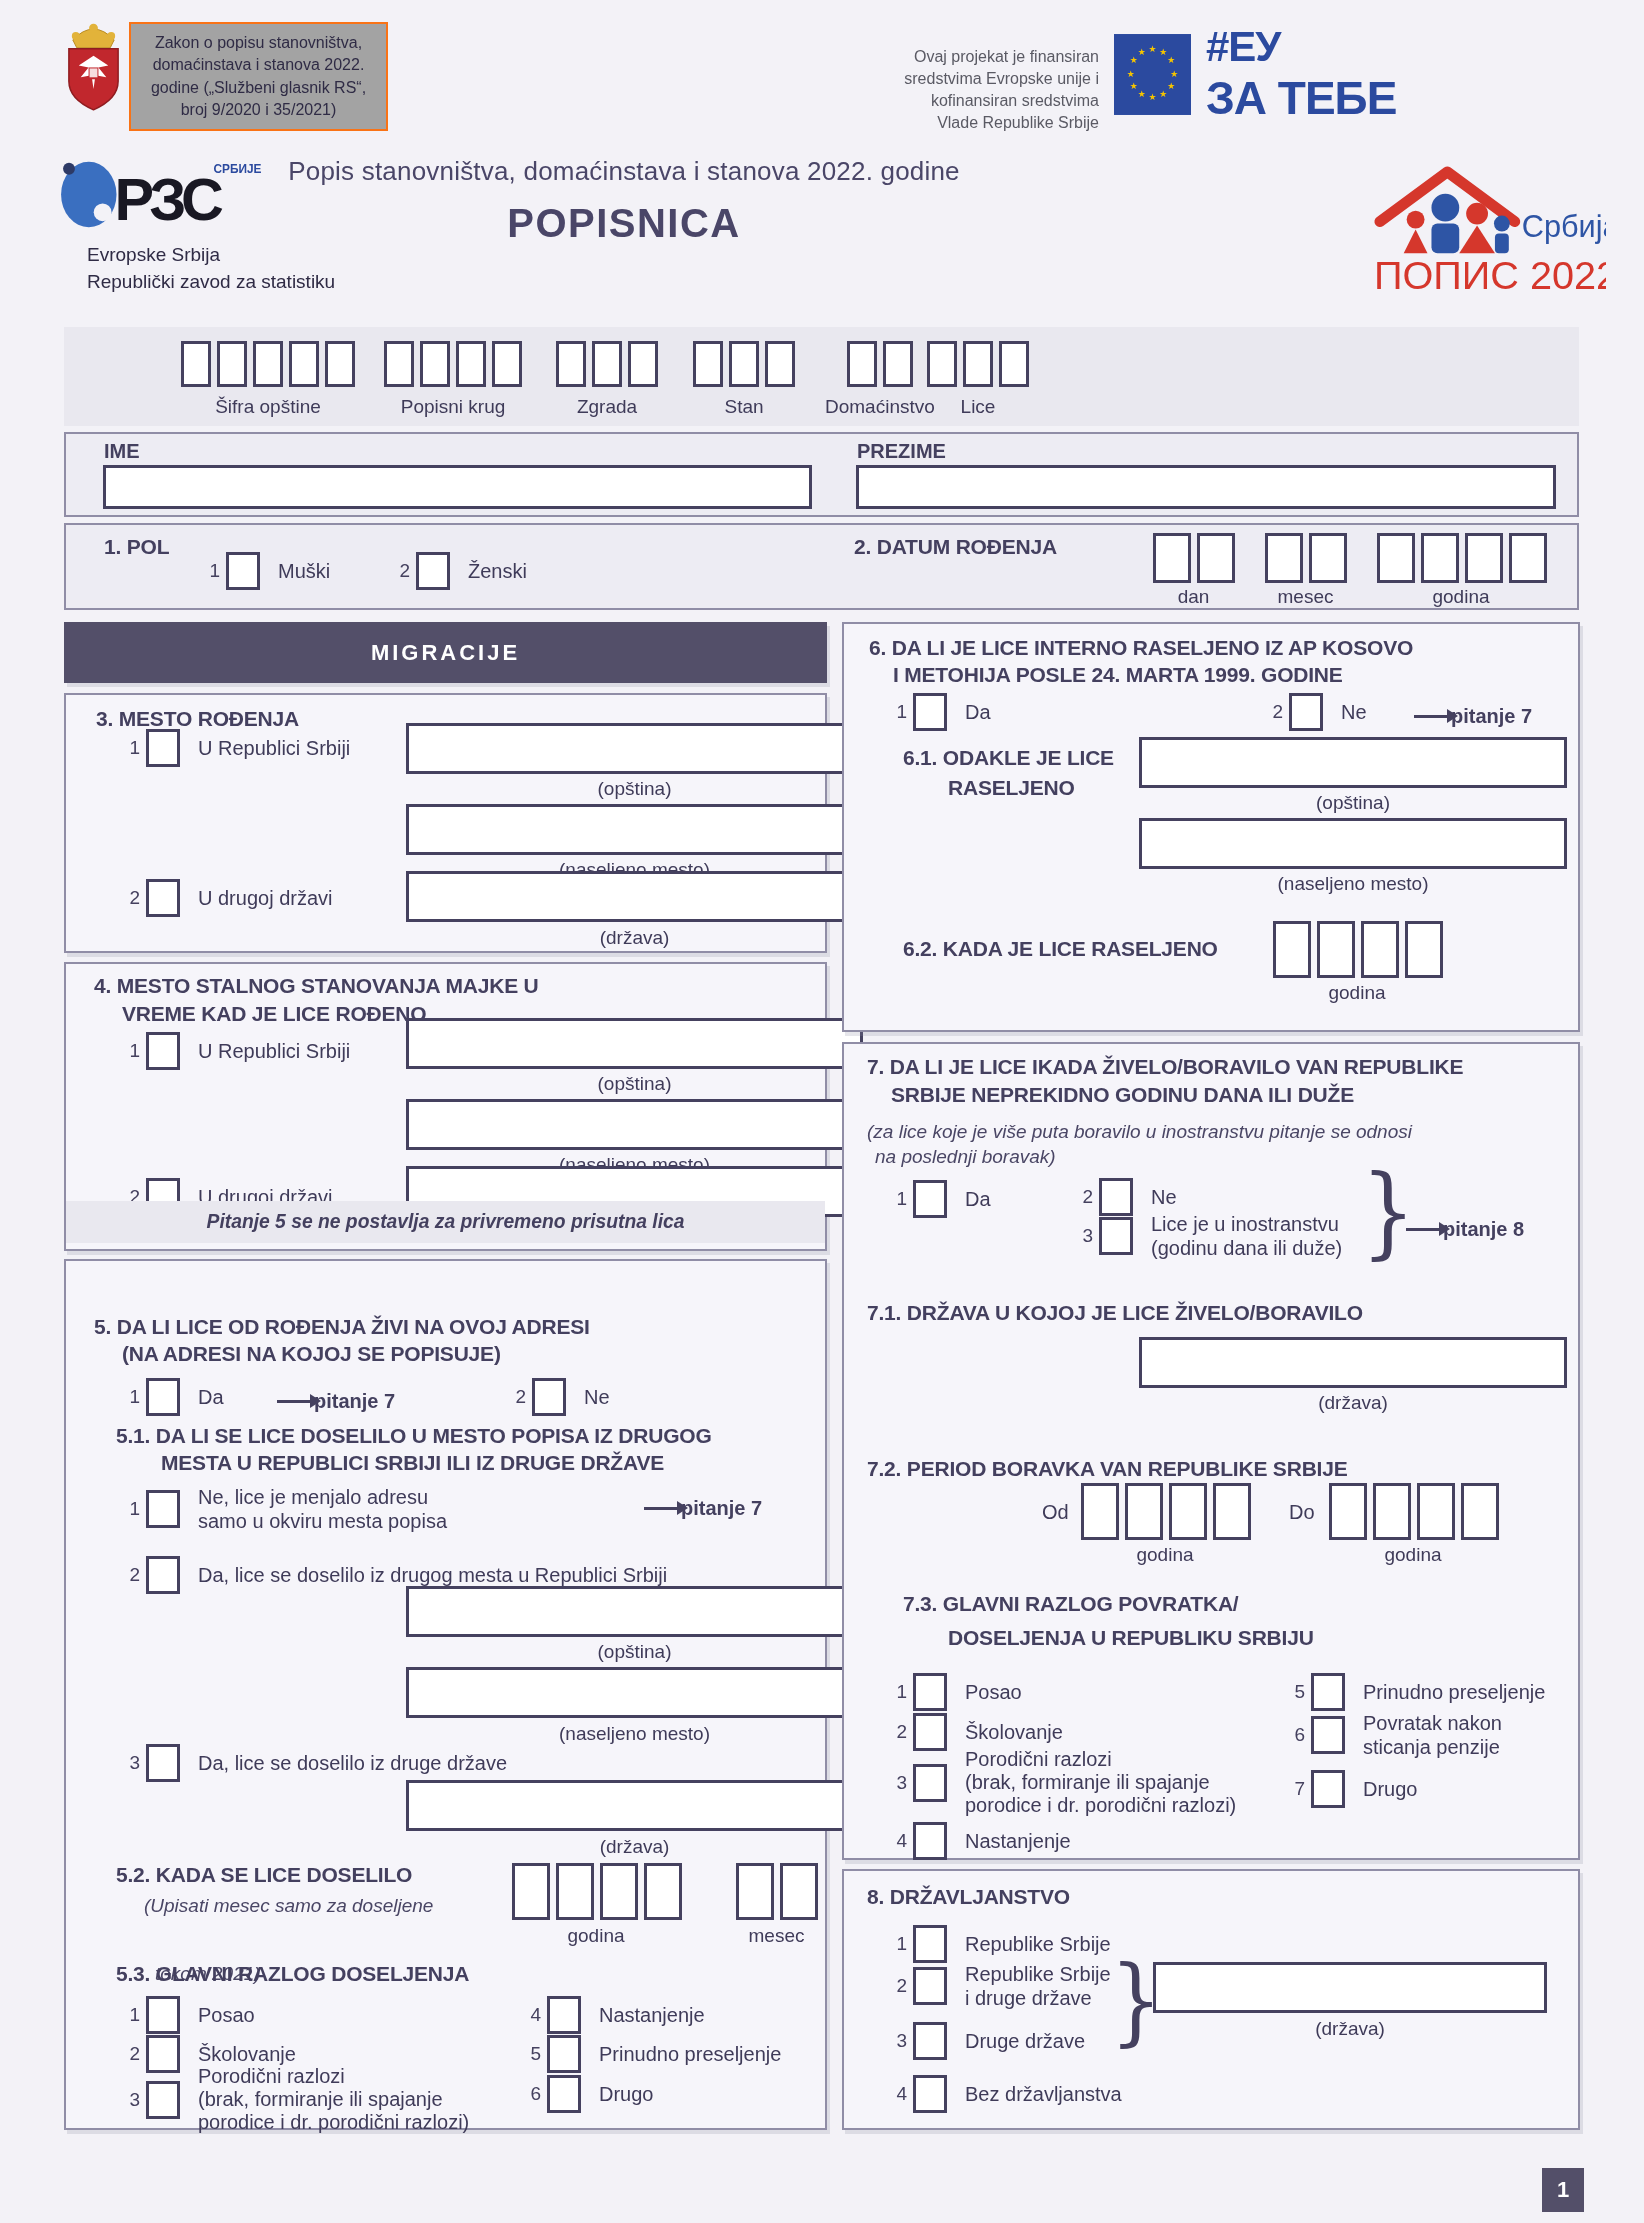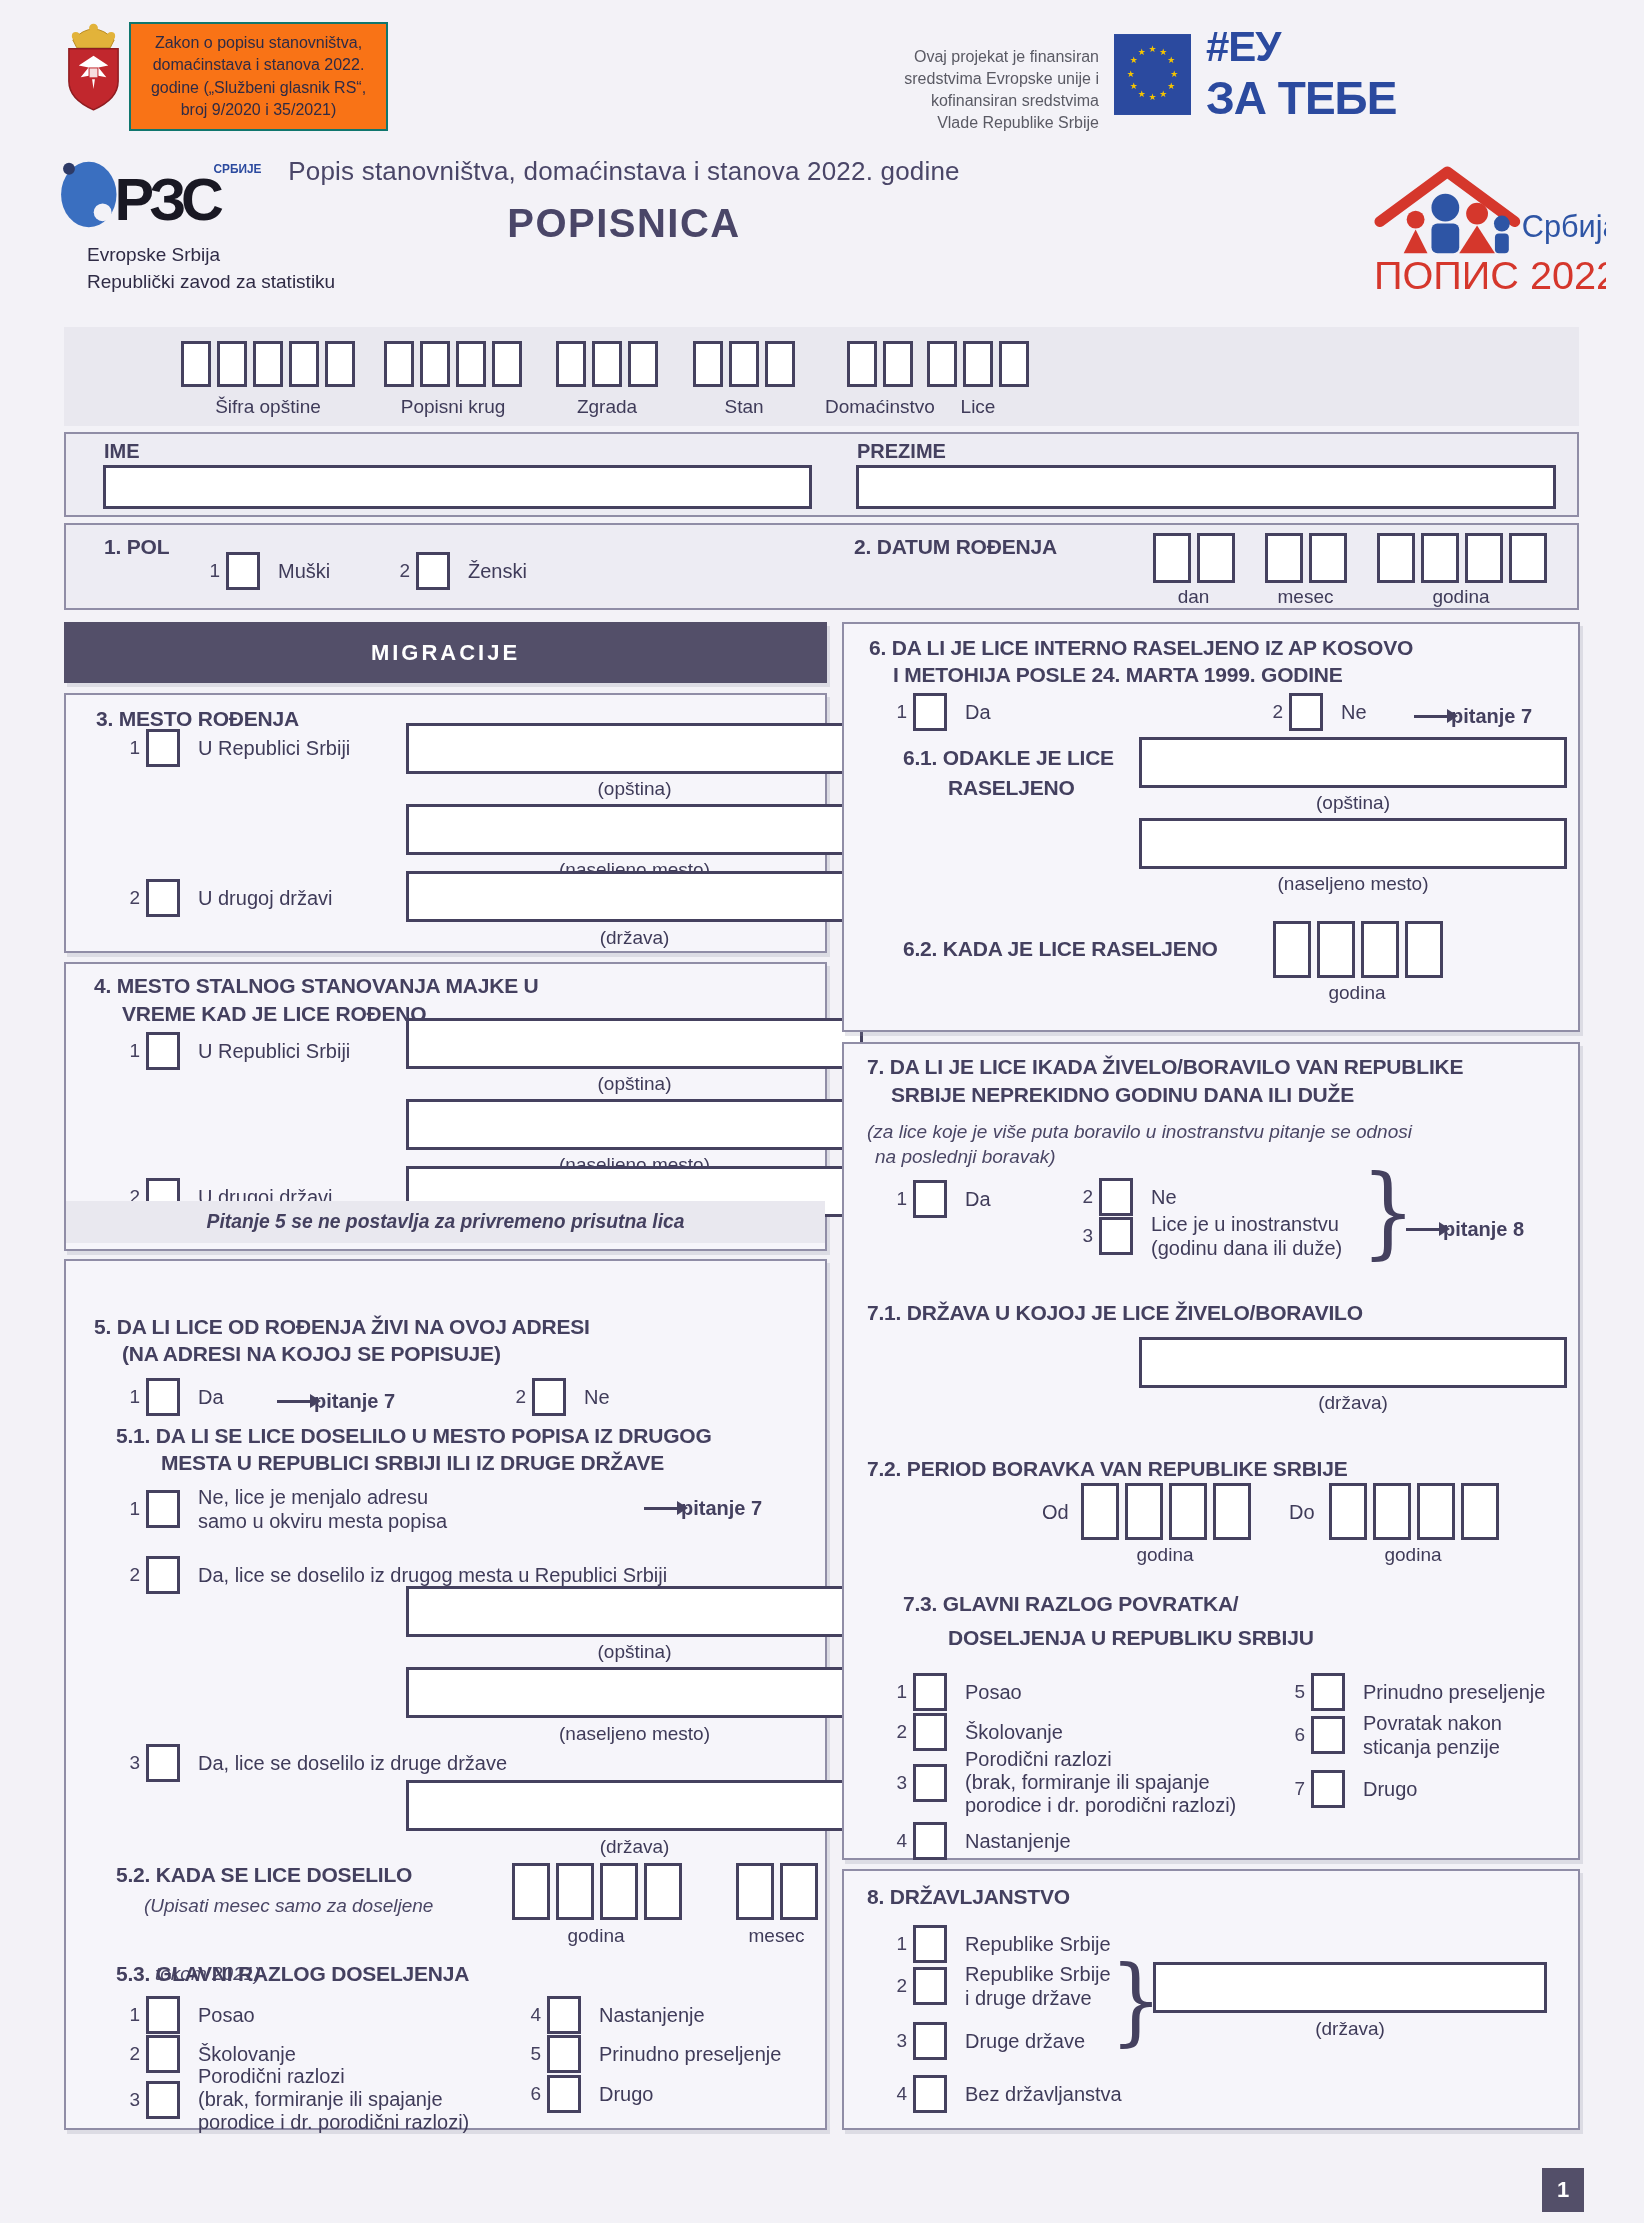--- a/index.html
+++ b/index.html
@@ -1,20 +1,20 @@
 <!DOCTYPE html>
 <html><head>
 <meta charset="utf-8">
 <style>
   html,body{margin:0;padding:0;background:#e8e8ec}
   .page{position:relative;width:1644px;height:2224px;background:#f3f2f7;
         font-family:"Liberation Sans",sans-serif;color:#3f3b59;overflow:hidden}
   .abs{position:absolute}
   
-  .lawbox{position:absolute;border:2px solid #0f766e;background:#f97316;
+  .lawbox{position:absolute;border:2px solid #f97316;background:#a3a3a3;
           font-size:16px;line-height:1.4;text-align:center;color:#2f2b45;
           display:flex;align-items:center;justify-content:center;padding:6px 10px;box-sizing:border-box}
   .funding{position:absolute;text-align:right;font-size:16px;line-height:1.38;color:#5a5a64}
   .hashtag{position:absolute;color:#2b4a9f;font-weight:bold;letter-spacing:-1px;line-height:1}
   .orgline{position:absolute;font-size:19px;color:#2f2b45}
   .titleblock{position:absolute;text-align:center;color:#4a4668}
   .title1{font-size:26px;letter-spacing:0.2px}
   .title2{font-size:40px;font-weight:bold;letter-spacing:1.5px;margin-top:14px;color:#4a4668}
   .secrecy{position:absolute;text-align:center;font-weight:bold;font-size:19px;color:#44405f}
   

